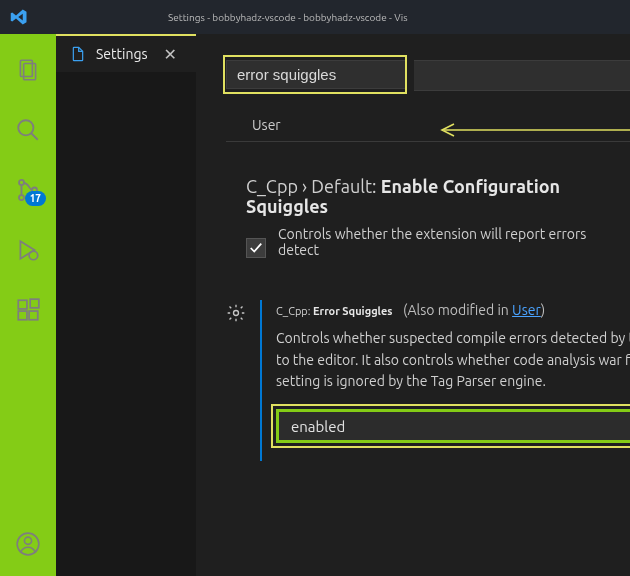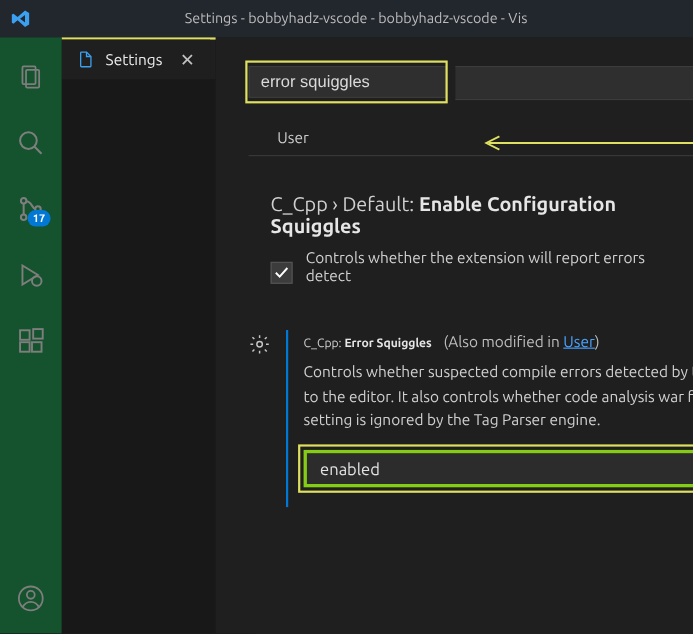--- a/index.html
+++ b/index.html
@@ -16,26 +16,26 @@
     display: flex; align-items: center;
     padding-left: 10px;
   }
   .vscode-logo {
     width: 18px; height: 18px;
     margin-right: 140px;
     color: #3ba0f0;
   }
   .title-text {
     color: #bcbcbc;
-    font-size: 13px;
+    font-size: 10px;
   }
   .body-row { display: flex; height: calc(100% - 34px); }
   .activitybar {
     width: 56px;
-    background: #14532d;
+    background: #84cc16;
     display: flex; flex-direction: column;
     align-items: center;
     padding-top: 22px;
     gap: 32px;
     position: relative;
     flex-shrink: 0;
   }
   .activity-icon {
     width: 28px; height: 28px;
     color: #7e7e7e;

